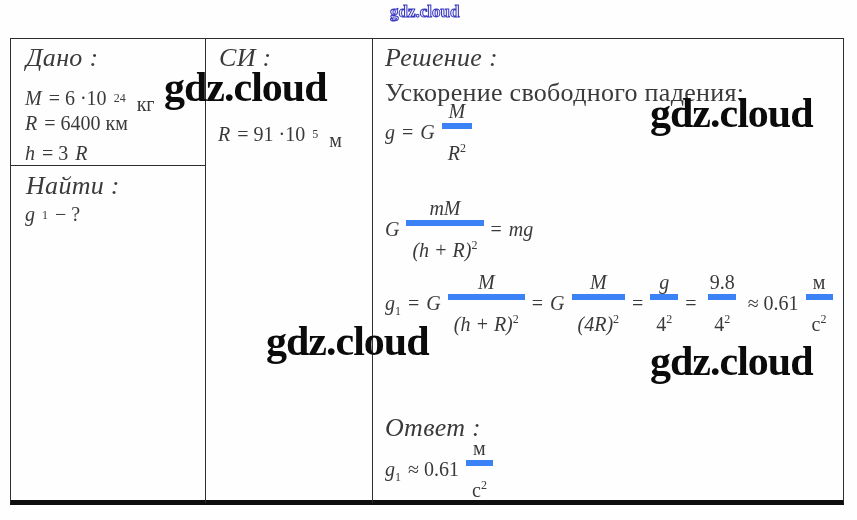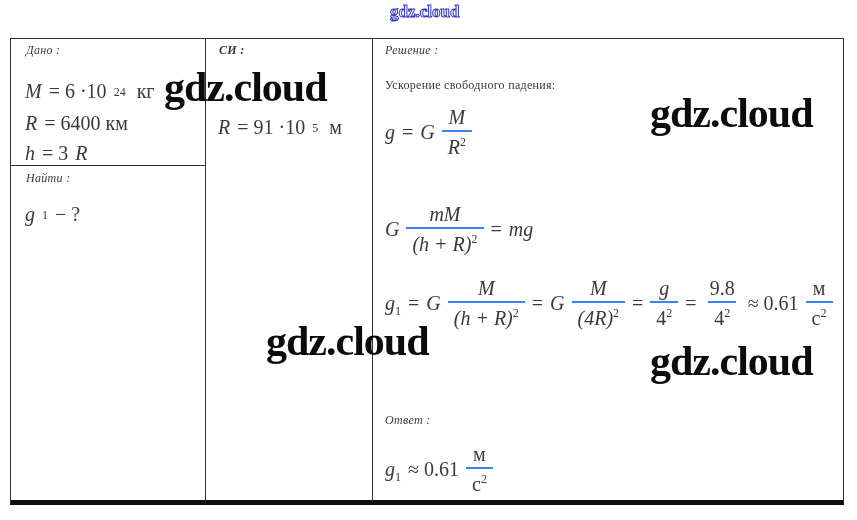--- a/index.html
+++ b/index.html
@@ -10,34 +10,34 @@
   }
   
   .outer{
     position:absolute; left:10px; top:38px; width:832px; height:461px;
     border:1px solid #2e2e2e; border-bottom:5px solid #0e0e0e;
   }
   .vline{position:absolute; top:38px; width:1px; height:465px; background:#2e2e2e;}
   .v1{left:205px;} .v2{left:372px;}
   .hsep{position:absolute; left:10px; top:165px; width:196px; height:1px; background:#2e2e2e;}
   
-  .txt{position:absolute; font-size:12px; white-space:nowrap; letter-spacing:0.3px;}
+  .txt{position:absolute; font-size:26px; white-space:nowrap; letter-spacing:0.3px;}
   .hdr{font-style:italic;}
   .mrow{
     position:absolute; display:flex; align-items:center; gap:7px;
     font-size:20px; white-space:nowrap;
   }
   .mi{font-style:italic;}
   sup{font-size:12px; line-height:0;}
   sub{font-size:12px; line-height:0;}
-  .unit{margin-left:4px;}
+  .unit{margin-left:4px;margin-top:13px;}
   
   .frac{display:inline-flex; flex-direction:column; align-items:center; line-height:1.12; text-align:center;}
   .fnum{padding:0 6px 1px;}
-  .fden{border-top:2px solid #3b82f6; padding:4px 6px 0;}
+  .fden{border-top:6px solid #3b82f6; padding:13px 6px 0;}
   
   .wm{
     position:absolute; z-index:6; line-height:1;
     font-family:Liberation Serif, serif;
     font-weight:600; font-size:42px; letter-spacing:-1px; color:#0b0b0b;
   }
   .wm-top{
     font-size:17px; font-weight:700; letter-spacing:0;
     color:#3636c0; -webkit-text-fill-color:#f2f2fc; -webkit-text-stroke:1px #3636c0;
   }
@@ -73,21 +73,21 @@
   </div>
 
   <div class="txt hdr" style="left:26px; top:171px;">Найти :</div>
 
   <div class="mrow" style="left:25px; top:203px;">
     <span class="mi">g</span>
       <sub>1</sub>
       <span>− ?</span>
   </div>
 
-  <div class="txt hdr" style="left:219px; top:43px;font-weight:bold;">СИ :</div>
+  <div class="txt hdr" style="left:219px; top:43px;">СИ :</div>
 
   <div class="mrow" style="left:218px; top:116px;">
     <span class="mi">R</span>
       <span>= 91 ·10</span>
       <sup>5</sup>
       <span class="unit">м</span>
   </div>
 
   <div class="txt hdr" style="left:385px; top:43px;">Решение :</div>
 

